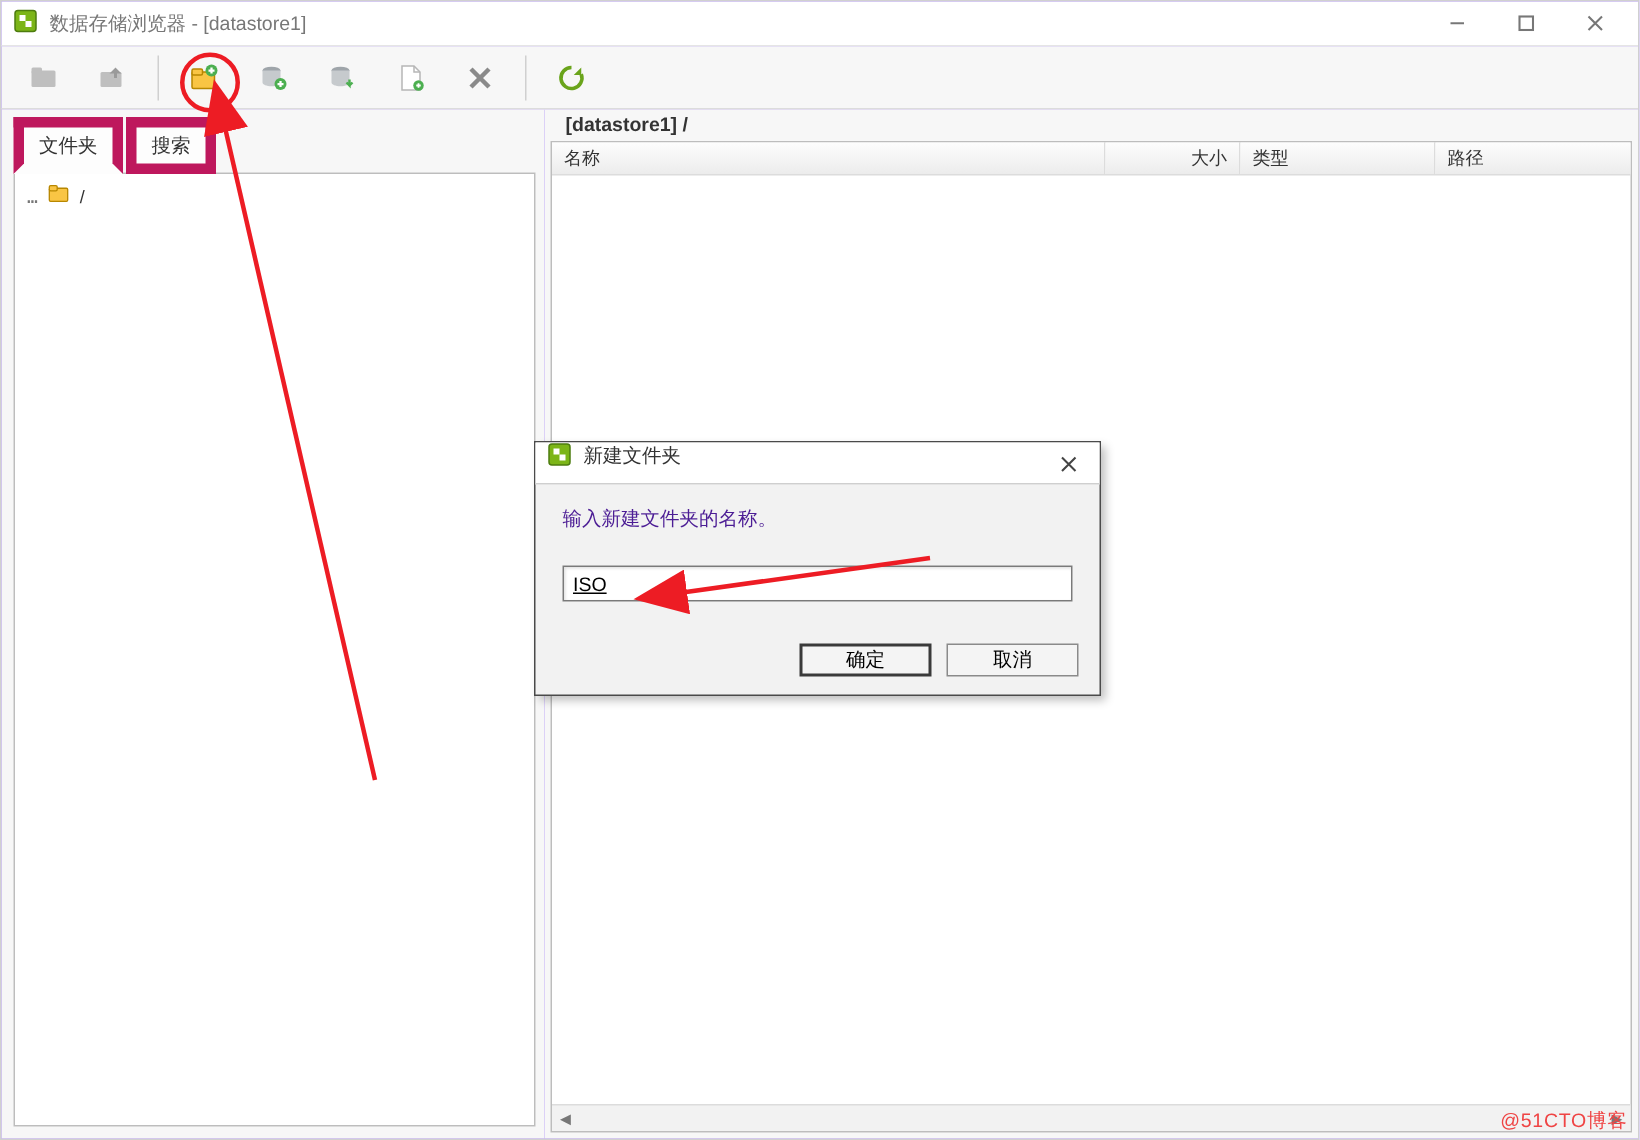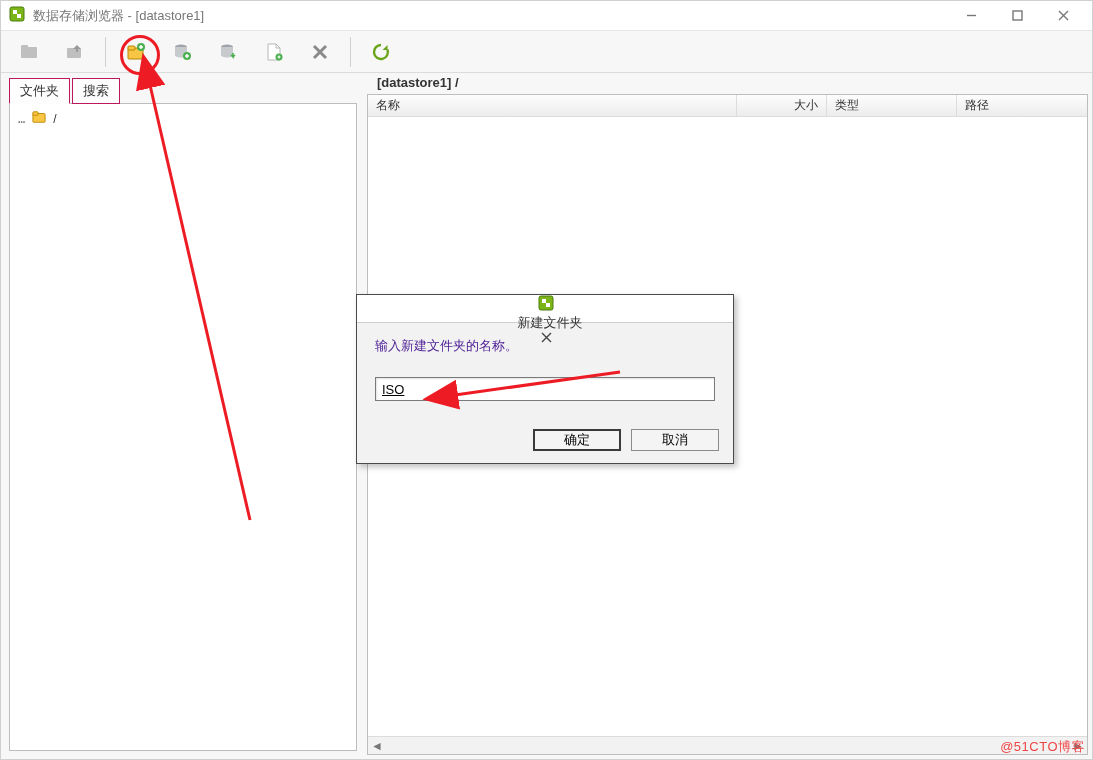--- a/index.html
+++ b/index.html
@@ -62,21 +62,21 @@
     display:flex; flex-direction:column;
     padding: 4px 0 0 2px;
   }
   .tabs {
     display:flex;
     padding-left: 6px;
     gap: 0;
   }
   .tab {
     background:#fdfdfd;
-    border:1px solid #be185d;
+    border:7px solid #be185d;
     padding: 3px 10px;
     font-size: 13px;
     position: relative;
     margin-right: 2px;
     top:1px;
   }
   .tab.active { border-bottom-color:#fdfdfd; }
   .tree-body {
     flex:1;
     margin: 0 6px 8px 6px;
@@ -145,23 +145,22 @@
     width: 378px; height: 170px;
     background:#f2f2f2;
     border:1px solid #4a4a4a;
     box-shadow: 3px 3px 6px rgba(0,0,0,.25);
     display:flex; flex-direction:column;
   }
   .dlg-titlebar {
     height: 28px;
     background:#fff;
     border-bottom:1px solid #cfcfcf;
-    display:flex; align-items:center;
+    display:flex; 
     padding:0 6px 0 8px;
-    flex-direction:column;
   }
   .dlg-title { font-size:13px; margin-left:8px; color:#333; }
   .dlg-close { width:30px; height:28px; display:flex; align-items:center; justify-content:center; color:#444; }
   .dlg-body { padding:14px 18px 6px 18px; flex:1; display:flex; flex-direction:column; }
   .dlg-prompt { font-size:13px; margin-bottom:22px; color:#4c1d95; }
   .dlg-input {
     width: 100%;
     height: 24px;
     border:1px solid #7a7a7a;
     padding: 2px 6px;

